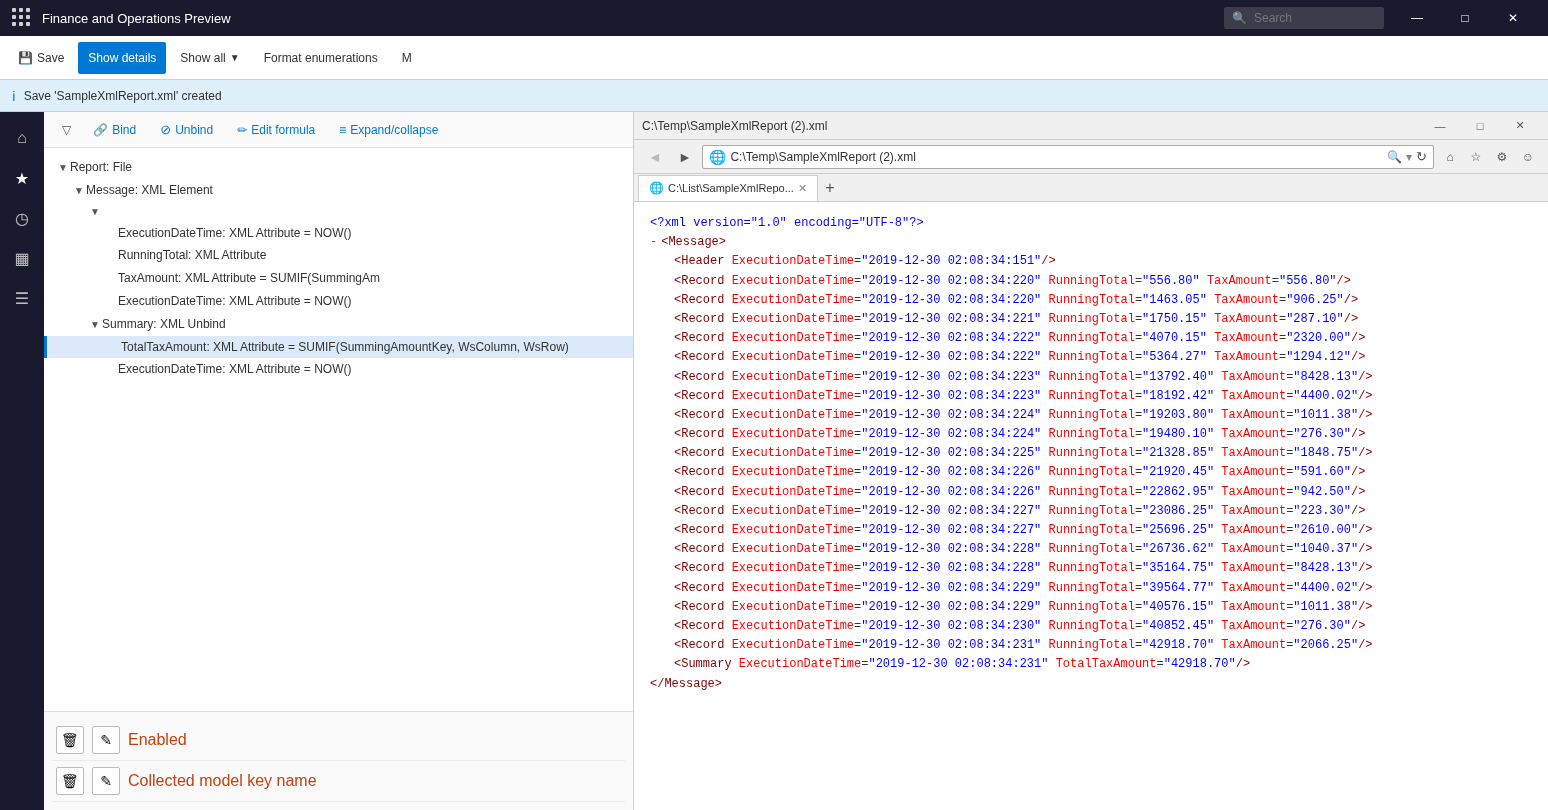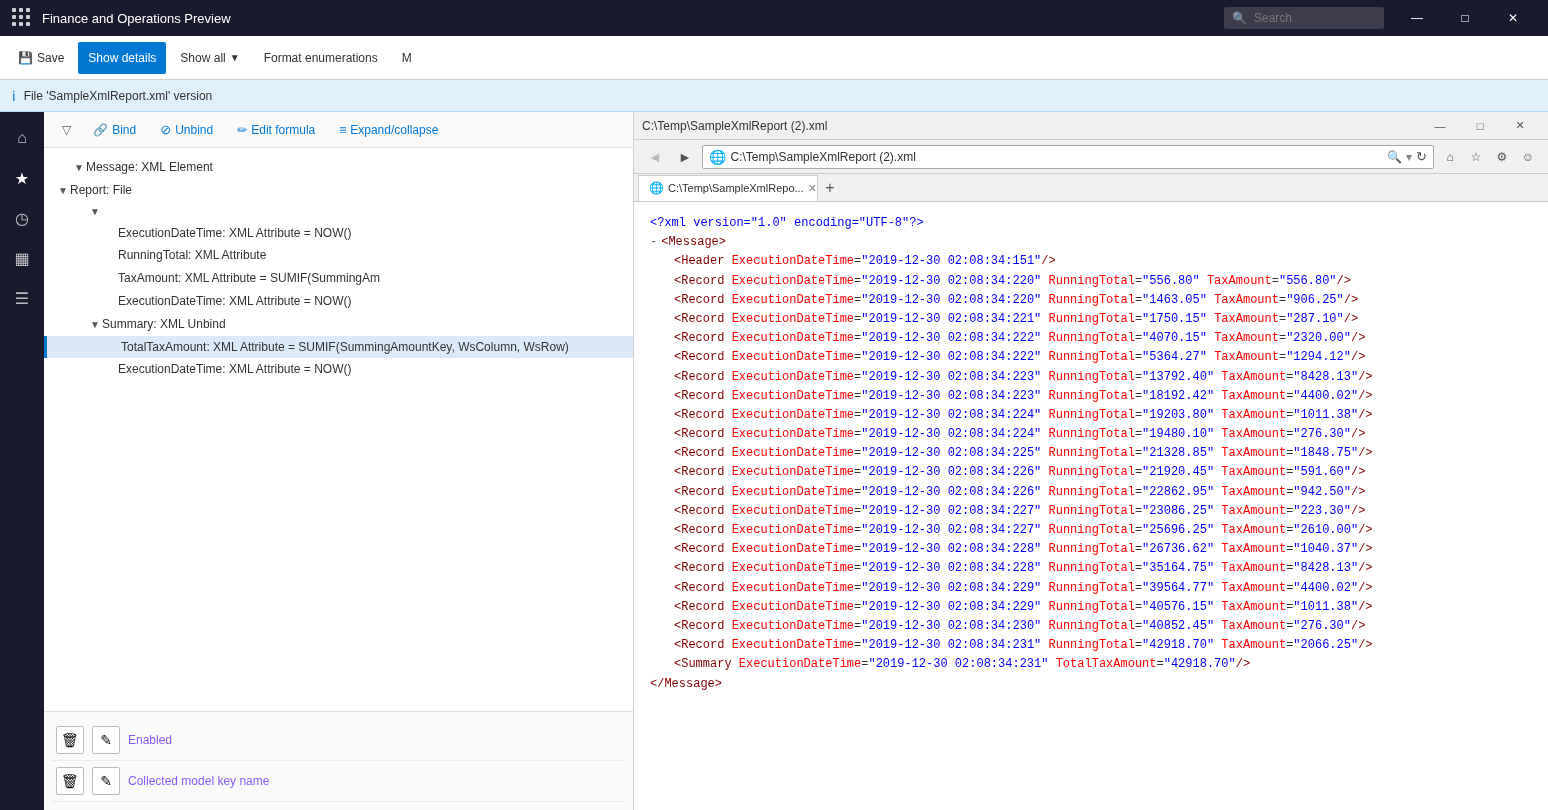--- a/index.html
+++ b/index.html
@@ -208,21 +208,21 @@
       height: 28px;
       border: 1px solid #bbb;
       background: white;
       cursor: pointer;
       display: flex;
       align-items: center;
       justify-content: center;
       font-size: 14px;
       border-radius: 2px;
     }
-    .prop-label { font-size: 12px; color: #8b5cf6; text-align: center; }
+    .prop-label { font-size: 16px; color: #c2410c; text-align: center; }
 
     
     .browser-bar {
       background: #f0f0f0;
       border-bottom: 1px solid #ccc;
       padding: 4px 8px;
       display: flex;
       align-items: center;
       gap: 4px;
       height: 34px;
@@ -416,21 +416,21 @@
   <button class="toolbar-btn">
     <span>Format enumerations</span>
   </button>
   <button class="toolbar-btn">
     <span>M</span>
   </button>
 </div>
 
 <div class="notification-bar">
   <span class="notif-icon">ℹ</span>
-  <span>File 'SampleXmlReport.xml' version</span>
+  <span>Save 'SampleXmlReport.xml' created</span>
 </div>
 
 <div class="main-layout" style="position:relative;">
 
   <div class="sidebar-icons">
     <button class="sidebar-icon-btn">⌂</button>
     <button class="sidebar-icon-btn active">★</button>
     <button class="sidebar-icon-btn">◷</button>
     <button class="sidebar-icon-btn">▦</button>
     <button class="sidebar-icon-btn">☰</button>
@@ -455,27 +455,27 @@
         <span>Edit formula</span>
       </button>
       <button class="tree-toolbar-btn">
         <span>≡</span>
         <span>Expand/collapse</span>
       </button>
     </div>
 
     <div class="tree-view" id="tree-container">
         <div class="tree-item">
+          <span class="tree-arrow down"></span>
+          <span class="tree-label tree-label-bold">Report: File</span>
+        </div>
+        <div class="tree-item">
           <span class="tree-indent"></span>
           <span class="tree-arrow down"></span>
           <span class="tree-label">Message: XML Element</span>
-        </div>
-        <div class="tree-item">
-          <span class="tree-arrow down"></span>
-          <span class="tree-label tree-label-bold">Report: File</span>
         </div>
         <div class="tree-item">
           <span class="tree-indent"></span>
           <span class="tree-indent"></span>
           <span class="tree-arrow down"></span>
         </div>
         <div class="tree-item">
           <span class="tree-indent"></span>
           <span class="tree-indent"></span>
           <span class="tree-indent"></span>
@@ -562,21 +562,21 @@
         <button class="browser-action-btn">⌂</button>
         <button class="browser-action-btn">☆</button>
         <button class="browser-action-btn">⚙</button>
         <button class="browser-action-btn">☺</button>
       </div>
     </div>
 
     <div class="tab-bar">
       <div class="browser-tab">
         <span style="font-size:12px;">🌐</span>
-        <span>C:\Temp\SampleXmlRepo...</span>
+        <span>C:\List\SampleXmlRepo...</span>
         <span class="tab-close">✕</span>
       </div>
       <button class="new-tab-btn">+</button>
     </div>
 
     <div class="xml-content" id="xml-container">
         <div style="padding-left: 0px; white-space: nowrap; font-family: &quot;Courier New&quot;, monospace; font-size: 12px; line-height: 1.6;"><span style="color:#0000ff;">&lt;?xml version="1.0" encoding="UTF-8"?&gt;</span></div>
         <div style="padding-left: 0px; white-space: nowrap; font-family: &quot;Courier New&quot;, monospace; font-size: 12px; line-height: 1.6;"><span style="color:#555;margin-right:4px;cursor:pointer;">-</span><span style="color:#800000;">&lt;Message</span><span style="color:#800000;">&gt;</span></div>
         <div style="padding-left: 24px; white-space: nowrap; font-family: &quot;Courier New&quot;, monospace; font-size: 12px; line-height: 1.6;"><span style="color:#800000;">&lt;Header</span> <span style="color:#ff0000;">ExecutionDateTime</span>=<span style="color:#0000ff;">"2019-12-30 02:08:34:151"</span><span style="color:#800000;">/&gt;</span></div>
         <div style="padding-left: 24px; white-space: nowrap; font-family: &quot;Courier New&quot;, monospace; font-size: 12px; line-height: 1.6;"><span style="color:#800000;">&lt;Record</span> <span style="color:#ff0000;">ExecutionDateTime</span>=<span style="color:#0000ff;">"2019-12-30 02:08:34:220"</span> <span style="color:#ff0000;">RunningTotal</span>=<span style="color:#0000ff;">"556.80"</span> <span style="color:#ff0000;">TaxAmount</span>=<span style="color:#0000ff;">"556.80"</span><span style="color:#800000;">/&gt;</span></div>

